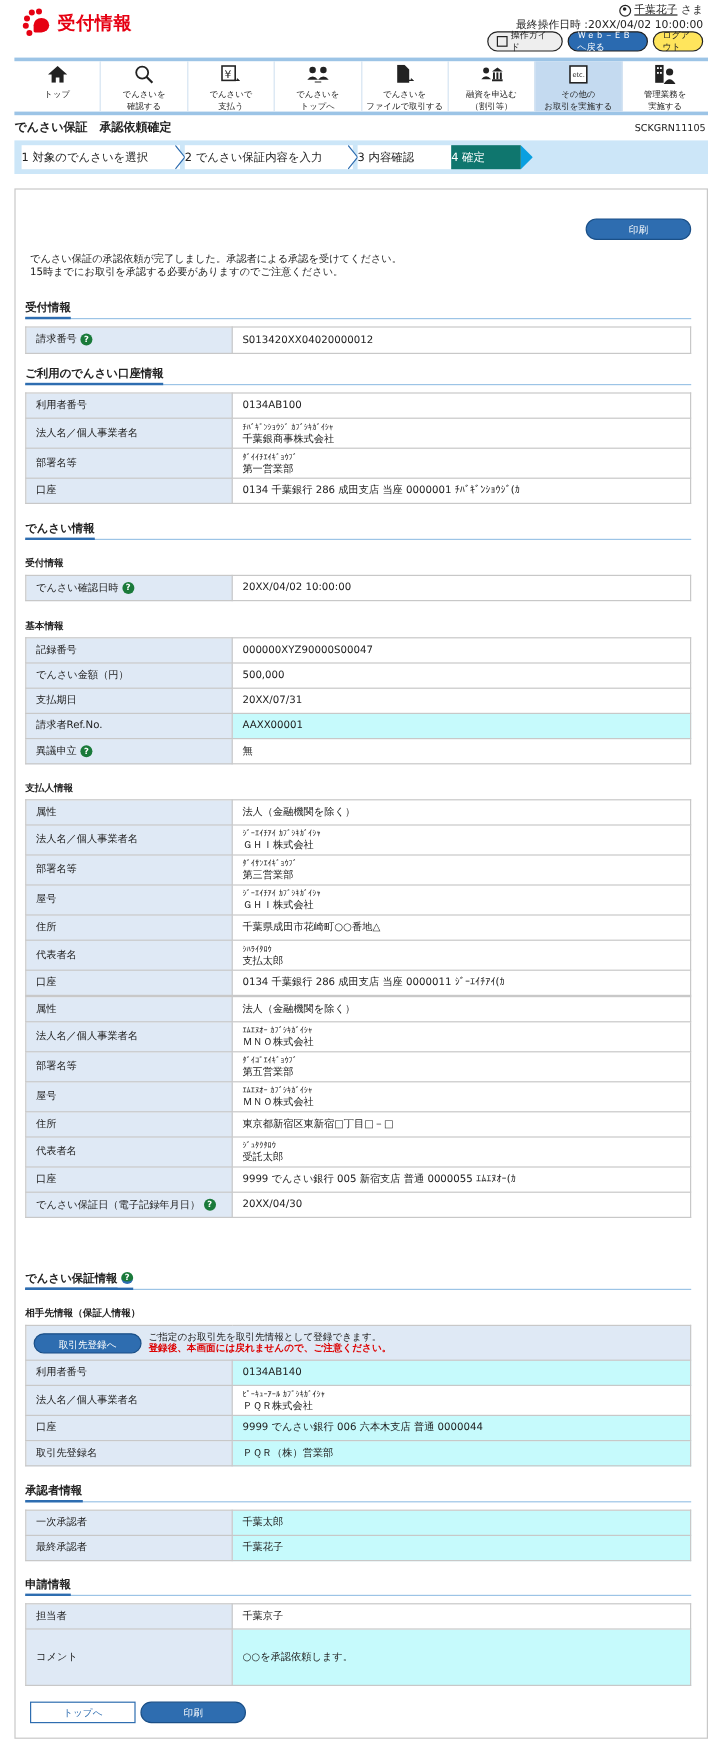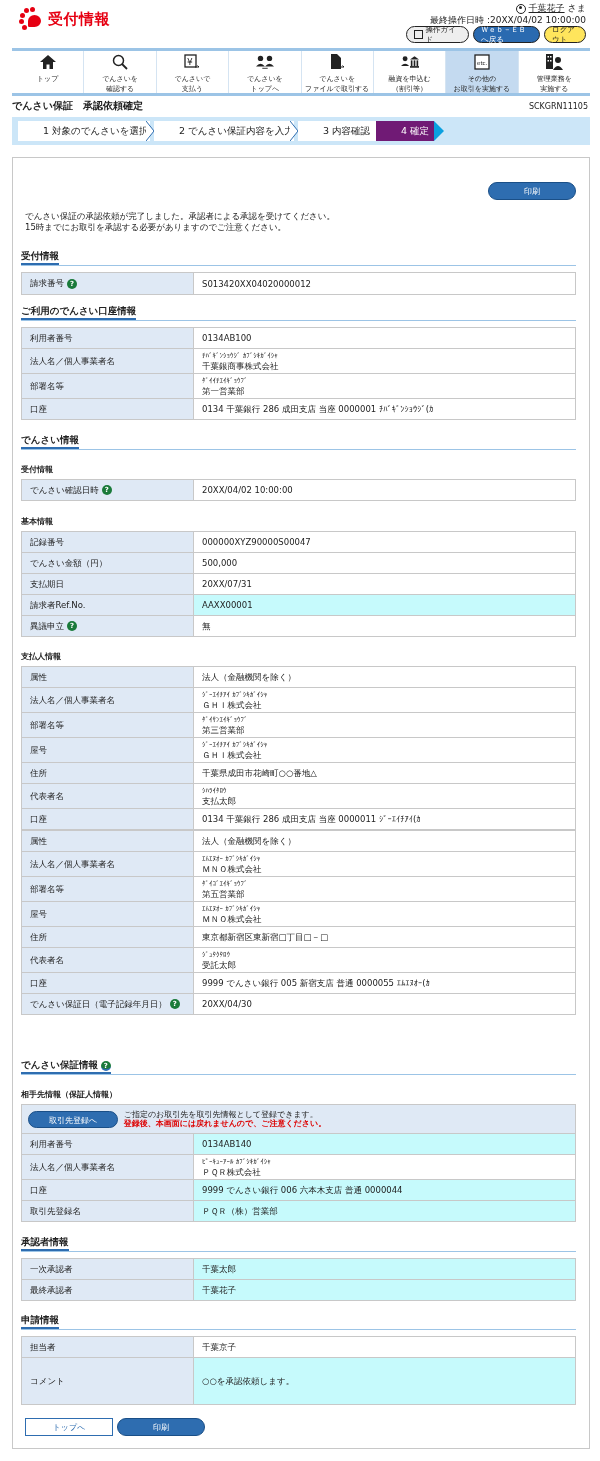--- a/index.html
+++ b/index.html
@@ -23,25 +23,25 @@
   .ext-icon { width: 9px; height: 9px; border: 1px solid #222; margin-right: 3px; position: relative; }
   .nav { position: absolute; left: 12px; top: 48px; width: 578px; height: 48px; border-top: 3px solid #9cc4e6; border-bottom: 3px solid #9cc4e6; display: flex; }
   .nav-item { flex: 1; border-right: 1px solid #d5e4f2; display: flex; flex-direction: column; align-items: center; justify-content: flex-start; padding-top: 3px; font-size: 7px; text-align: center; line-height: 10px; }
   .nav-item:last-child { border-right: none; }
   .nav-item.active { background: #c4daf0; }
   .nav-icon { width: 18px; height: 16px; margin-bottom: 4px; display: flex; align-items: center; justify-content: center; font-size: 14px; color: #222; }
   .title-row { position: absolute; left: 12px; right: 12px; top: 99px; height: 14px; display: flex; justify-content: space-between; align-items: center; }
   .page-title { font-weight: bold; font-size: 10px; }
   .screen-id { font-size: 8px; }
   .steps { position: absolute; left: 12px; top: 117px; width: 578px; height: 28px; background: #cce6f8; display: flex; align-items: center; padding-left: 6px; }
-  .step { height: 20px; display: flex; align-items: center; font-size: 9.5px; padding-left: 25px; position: relative; background: #fff; }
+  .step { height: 20px; display: flex; align-items: center; font-size: 9.5px; padding-left: 0; position: relative; background: #fff; }
   .step.s1 { width: 132px; }
   .step.s2 { width: 140px; }
   .step.s3 { width: 78px; }
-  .step.s4 { width: 58px; background: #701a75; color: #fff; }
+  .step.s4 { width: 58px; background: #0f766e; color: #fff; }
   .main { position: absolute; left: 12px; top: 157px; width: 578px; height: 293px; border: 1px solid #c8c8c8; }
   .main { height: 1292px; }
   .print-btn-top { position: absolute; right: 13px; top: 24px; width: 88px; height: 18px; border-radius: 9px; background: #2e6db0; color: #fff; font-size: 8px; display: flex; align-items: center; justify-content: center; border: 1px solid #1a4f87; }
   .msg { position: absolute; left: 12px; top: 53px; font-size: 8.5px; line-height: 11px; }
   .sec { position: absolute; left: 8px; width: 555px; }
   .sec-h { font-weight: bold; font-size: 9.5px; border-bottom: 1px solid #9cc4e6; padding-bottom: 2px; position: relative; }
   .sec-h span { border-bottom: 2px solid #2e6db0; padding-bottom: 2px; }
   .sub-h { font-weight: bold; font-size: 8px; margin: 8px 0 4px; }
   table { border-collapse: collapse; width: 555px; margin-top: 6px; }
   td { border: 1px solid #c8c8c8; font-size: 8.5px; padding: 0 8px; vertical-align: middle; line-height: 10px; }

